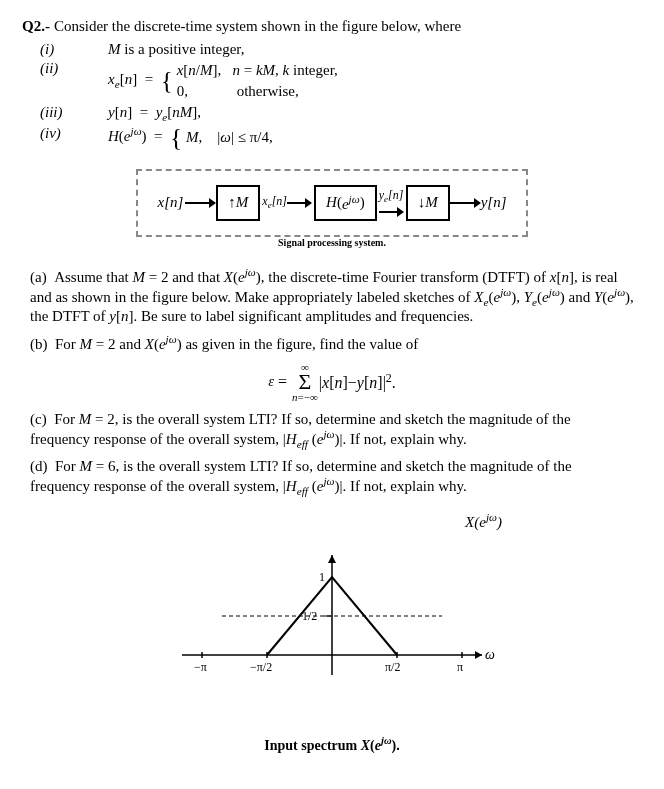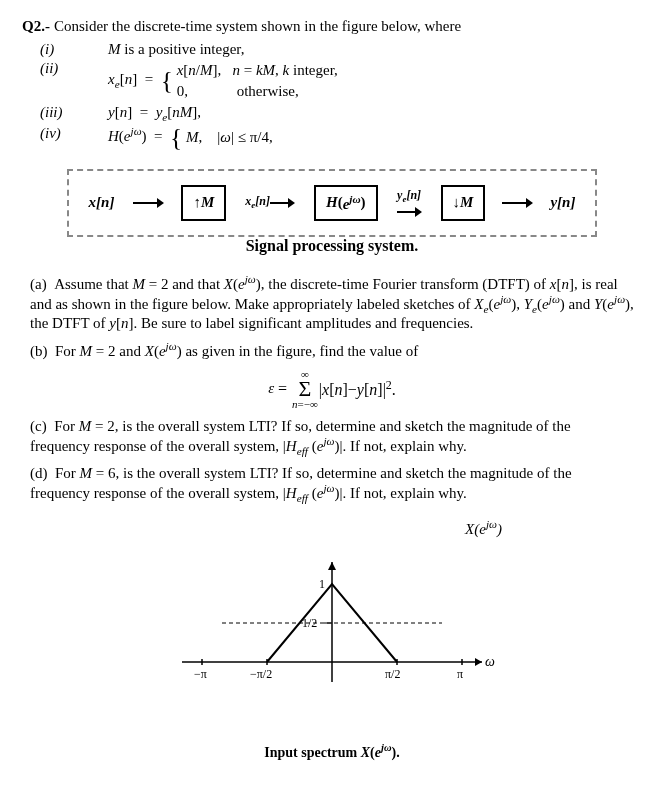--- a/index.html
+++ b/index.html
@@ -49,40 +49,39 @@
     .diagram-container {
       display: flex;
       justify-content: center;
       margin: 18px 0 6px 0;
     }
     .diagram-box {
       border: 2px dashed #888;
       padding: 14px 20px;
       display: flex;
       align-items: center;
-      gap: 17px;
+      gap: 0;
       position: relative;
-      font-weight: bold;
     }
     .block-box {
       border: 2px solid #000;
       padding: 6px 10px;
       display: flex;
       align-items: center;
       justify-content: center;
       min-width: 44px;
       min-height: 36px;
       background: #fff;
       white-space: nowrap;
     }
     .diagram-caption {
       text-align: left;
       font-weight: bold;
       margin-bottom: 10px;
-      font-size: 16px;
+      font-size: 10px;
     }
 
     
     .part {
       margin: 8px 8px;
       padding-left: 0;
     }
     .part-label {
       font-weight: normal;
       display: inline;

